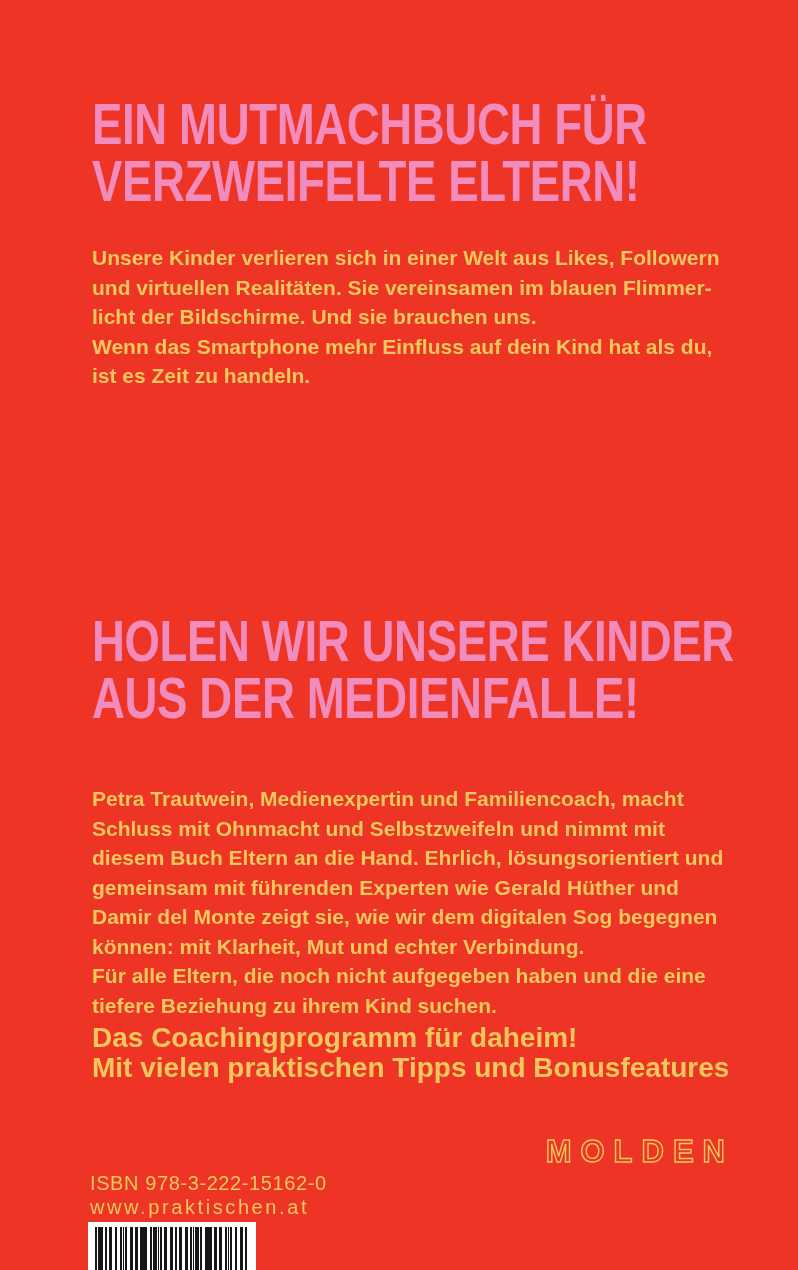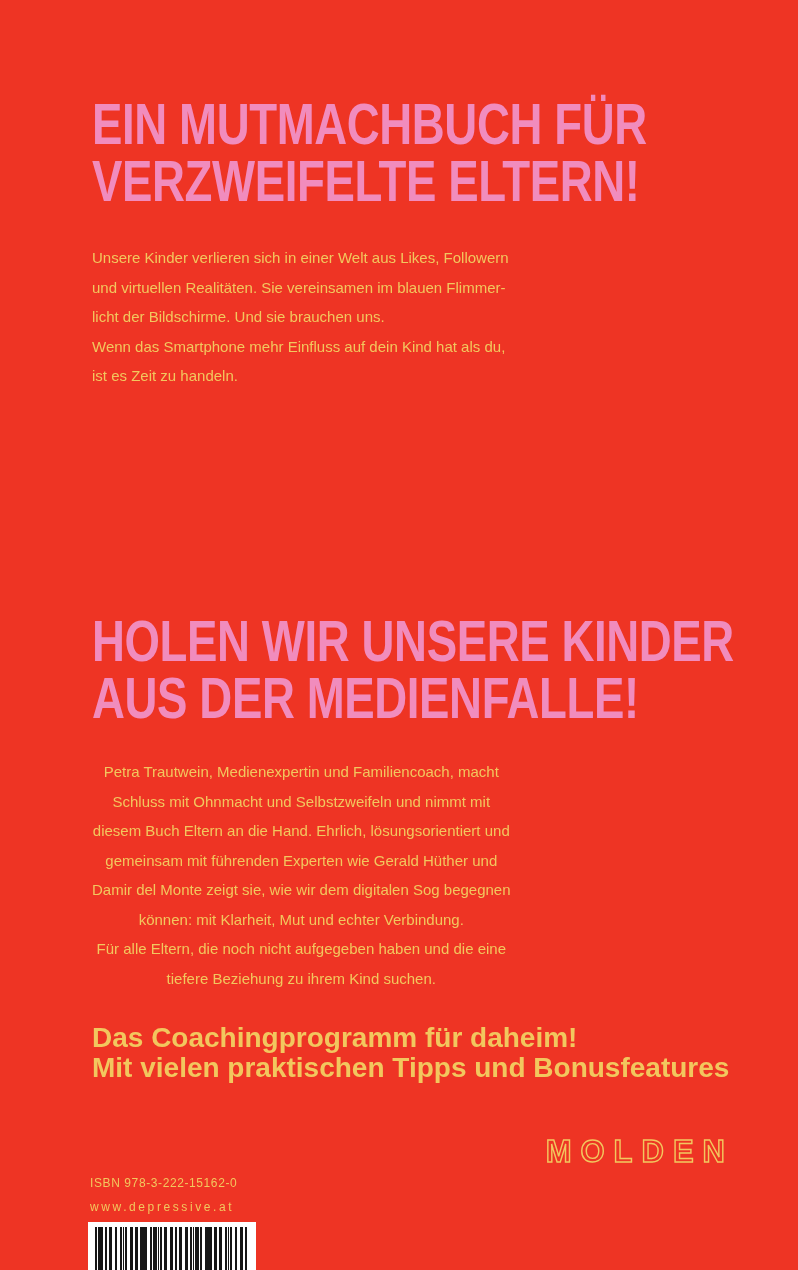--- a/index.html
+++ b/index.html
@@ -18,31 +18,31 @@
     line-height:57px;
     white-space:pre;
     letter-spacing:-0.5px;
     transform:scaleX(0.8); transform-origin:left top;
   }
   .h1-top    { top:96px; }
   .h1-bottom { top:613px; }
   .body {
     position:absolute; left:92px; margin:0;
     color:#f2c75e;
-    font-size:15px; line-height:29.5px;
+    font-size:21px; line-height:29.5px;
     white-space:pre;
-    font-weight:400;
+    font-weight:700;
   }
   .p-intro        { top:243px; }
   .p-consequences { top:420px; }
-  .p-about        { top:757px;text-align:center; }
+  .p-about        { top:784px; }
   .p-coaching     { top:1023px; font-weight:700; font-size:28px; }
   .footer-info {
     position:absolute; left:90px; top:1171px;
-    color:#f2c75e; font-size:12px; line-height:24px;
+    color:#f2c75e; font-size:20px; line-height:24px;
   }
   .isbn-line    { letter-spacing:0.6px; }
   .website-line { letter-spacing:2.6px; }
   .barcode {
     position:absolute; left:88px; top:1222px;
     width:168px; height:48px;
     background:#ffffff;
   }
   .barcode-bars {
     position:absolute; left:7px; right:7px; top:5px; bottom:0;
@@ -86,21 +86,21 @@
 Damir del Monte zeigt sie, wie wir dem digitalen Sog begegnen
 können: mit Klarheit, Mut und echter Verbindung.
 Für alle Eltern, die noch nicht aufgegeben haben und die eine
 tiefere Beziehung zu ihrem Kind suchen.</p>
 
   <p class="body p-coaching">Das Coachingprogramm für daheim!
 Mit vielen praktischen Tipps und Bonusfeatures</p>
 
   <div class="footer-info">
     <div class="isbn-line">ISBN 978-3-222-15162-0</div>
-    <div class="website-line">www.depressive.at</div>
+    <div class="website-line">www.praktischen.at</div>
   </div>
 
   <div class="barcode">
     <div class="barcode-bars"></div>
   </div>
 
   <p class="publisher-logo">MOLDEN</p>
 
 </div>
 

